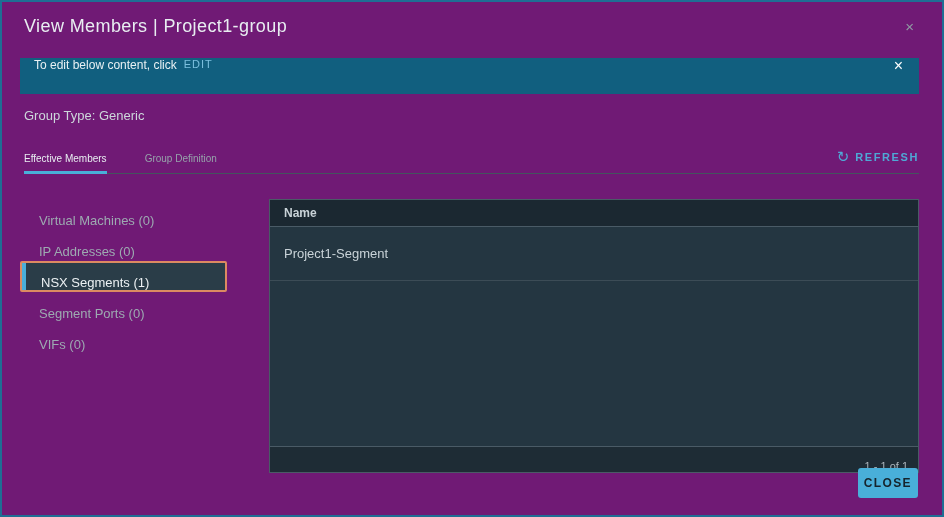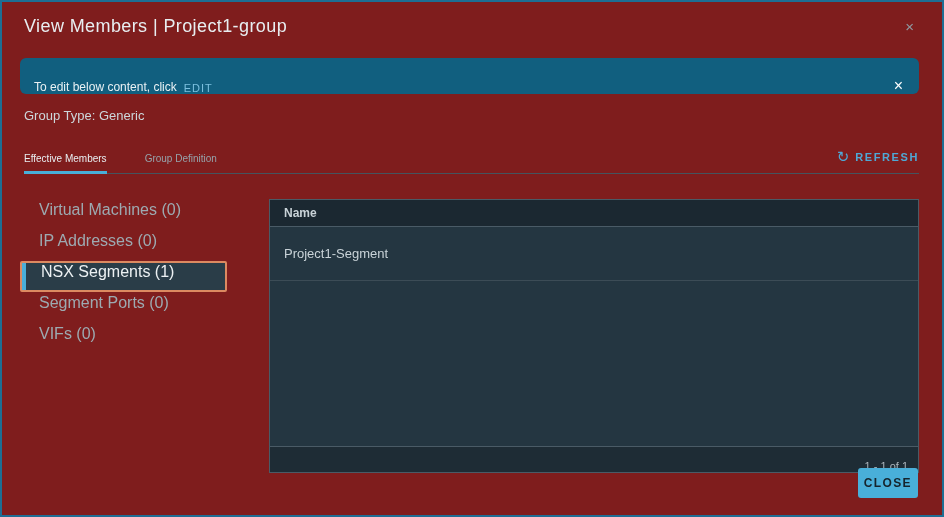--- a/index.html
+++ b/index.html
@@ -1,43 +1,43 @@
 <!DOCTYPE html>
 <html><head>
 <meta charset="utf-8">
 <style>
   * { box-sizing: border-box; margin: 0; padding: 0; }
   html, body { width: 944px; height: 517px; background: #ffffff; }
   body { font-family: "Liberation Sans", "DejaVu Sans", sans-serif; }
 
   .dialog {
     width: 944px; height: 517px;
-    background: #7f1d1d;
+    background: #701a75;
     border: 2px solid #1E6E94;
     display: flex; flex-direction: column;
     overflow: hidden;
   }
 
   
   .titlebar {
     height: 48px; flex: 0 0 auto;
     display: flex; align-items: center; justify-content: space-between;
     padding: 0 22px 0 22px;
   }
   .title { font-size: 18px; color: #E8EEF1; letter-spacing: 0.4px; font-weight: 400; }
   .dlg-close { color: #8F9BA3; font-size: 15px; line-height: 1; cursor: pointer; padding: 2px 6px; }
 
   
   .banner {
     flex: 0 0 auto;
     margin: 8px 23px 0 18px;
     height: 36px;
     background: #115F7F;
-    border-radius: 6px;
-    display: flex; align-items: flex-end;
+    border-radius: 0;
+    display: flex; align-items: flex-start;
     padding: 0 14px;
     color: #E9F1F4; font-size: 12px;
   }
   .banner-edit {
     color: #7CC0DF; font-size: 11px; letter-spacing: 1px;
     margin-left: 7px; cursor: pointer; font-weight: 500;
   }
   .banner-close { margin-left: auto; color: #FFFFFF; font-size: 16px; line-height: 1; cursor: pointer; padding: 0 2px; }
 
   
@@ -69,24 +69,24 @@
     padding-bottom: 9px; cursor: pointer;
   }
   .refresh-glyph { font-size: 15px; font-weight: 400; letter-spacing: 0; line-height: 1; }
 
   
   .content { flex: 1 1 auto; display: flex; margin: 25px 23px 0 18px; min-height: 0; }
 
   .sidebar { width: 215px; flex: 0 0 auto; }
   .side-item {
     height: 31px; width: 207px;
-    display: flex; align-items: flex-start;
+    display: flex; align-items: flex-end;
     padding-left: 17px;
     border: 2px solid transparent;
-    color: #9DAAB1; font-size: 16px;
+    color: #9DAAB1; font-size: 13px;
     cursor: pointer; position: relative;
     border-radius: 2px;
   }
   .side-item.selected {
     background: #2A3D48;
     border-color: #DC8A61;
     color: #ECF1F3;
     padding-left: 19px;
   }
   .side-item.selected .accent {

